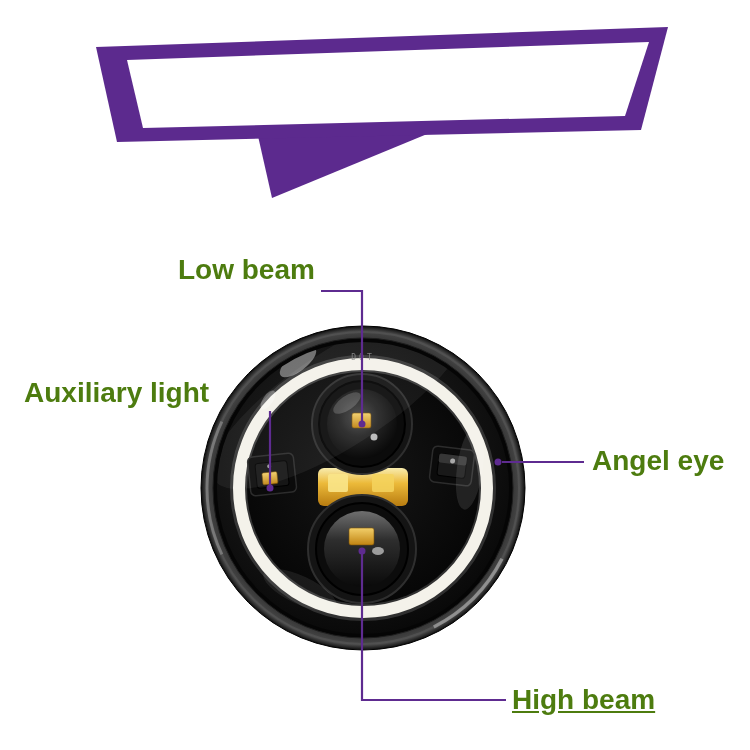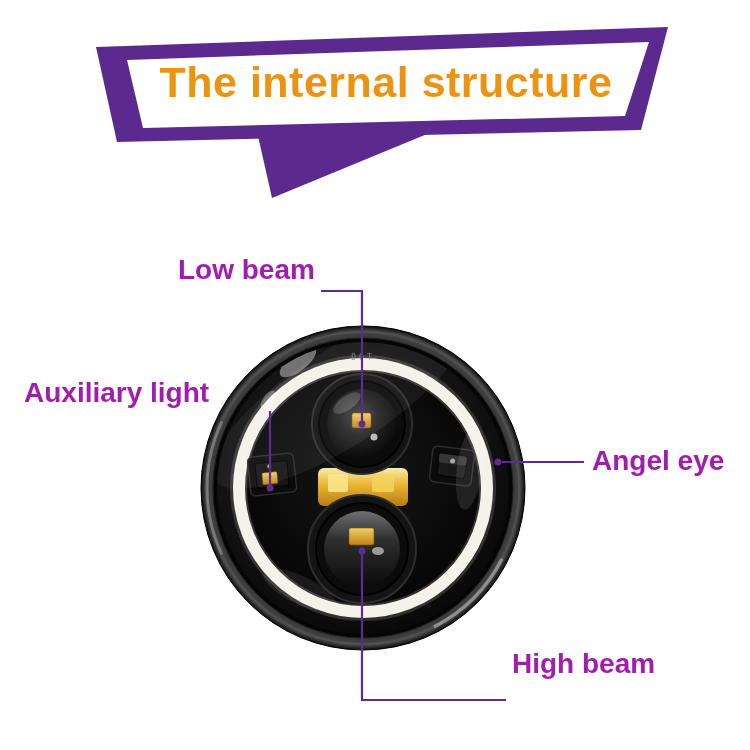--- a/index.html
+++ b/index.html
@@ -7,27 +7,27 @@
     position:relative;width:750px;height:750px;overflow:hidden;
     font-family:"Liberation Sans",sans-serif;background:#ffffff;
   }
   .stage svg{position:absolute;left:0;top:0;}
   .page-title{
     position:absolute;left:116px;top:58px;width:540px;text-align:center;
     font-size:43px;font-weight:700;color:#ec9411;letter-spacing:.5px;
     white-space:nowrap;
   }
   .callout-label{
-    position:absolute;font-size:28px;font-weight:700;color:#a21caf;
+    position:absolute;font-size:28px;font-weight:700;color:#4d7c0f;
     white-space:nowrap;line-height:1.15;
   }
   .lbl-low{left:178px;top:254px;}
   .lbl-aux{left:24px;top:377px;}
   .lbl-angel{left:592px;top:445px;}
-  .lbl-high{left:512px;top:648px;}
+  .lbl-high{left:512px;top:684px;text-decoration:underline;}
 </style>
 </head>
 <body>
 
 <div class="stage">
 
   <svg width="750" height="750" viewBox="0 0 750 750">
     <defs>
       <radialGradient id="gradRim" cx="50%" cy="50%" r="50%">
         <stop offset="0%" stop-color="#1c1c1c"></stop>
@@ -143,20 +143,19 @@
       <circle cx="270" cy="488" r="3.5" fill="#5e2b90" stroke="none"></circle>
 
       <line x1="584" y1="462" x2="502" y2="462"></line>
       <circle cx="498" cy="462" r="3.5" fill="#5e2b90" stroke="none"></circle>
 
       <polyline points="506,700 362,700 362,554"></polyline>
       <circle cx="362" cy="551" r="3.5" fill="#5e2b90" stroke="none"></circle>
     </g>
   </svg>
 
-  <div class="page-title">The internal structure</div>
 
   <div class="callout-label lbl-low">Low beam</div>
   <div class="callout-label lbl-angel">Angel eye</div>
   <div class="callout-label lbl-aux">Auxiliary light</div>
   <div class="callout-label lbl-high">High beam</div>
 
 </div>
 
 </body></html>

